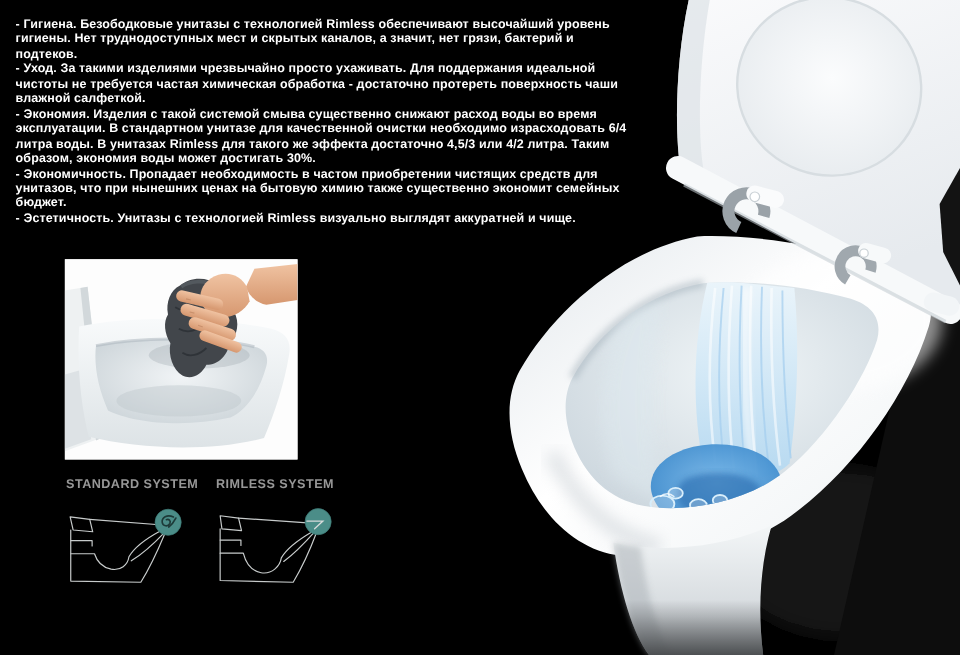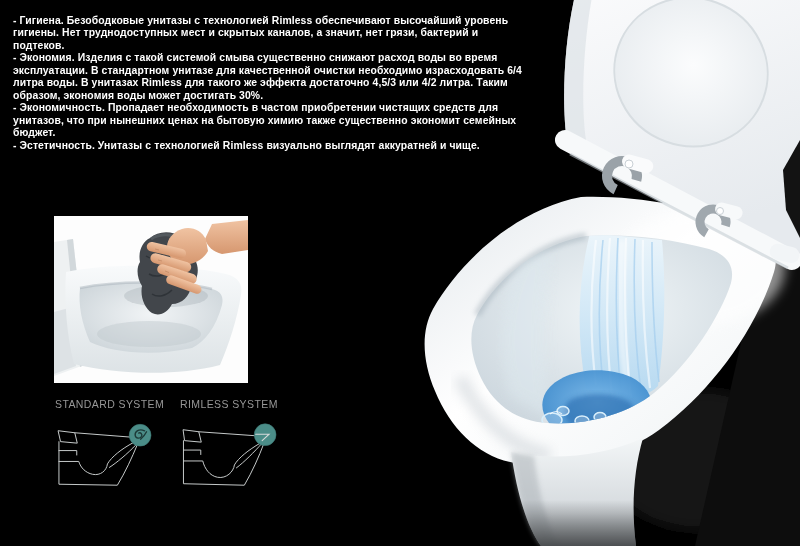--- a/index.html
+++ b/index.html
@@ -19,40 +19,41 @@
   .photo-wipe{
     position:absolute;left:54px;top:216px;width:194px;height:167px;
     background:#fdfdfd;
   }
   .photo-wipe svg{display:block;width:100%;height:100%;}
   
   .systems{position:absolute;left:54px;top:398px;display:flex;gap:28px;}
   .system{width:97px;}
   .system-label{
     color:var(--label-gray,#969696);
-    font-size:10.5px;letter-spacing:.4px;font-weight:400;
+    font-size:10.5px;letter-spacing:.4px;font-weight:700;
     white-space:nowrap;margin:0 0 12px 1px;
   }
   .system svg{display:block;width:97px;height:70px;overflow:visible;}
   .dline{stroke:var(--diagram-line,#c7cbcb);stroke-width:1;fill:none;
          stroke-linecap:round;stroke-linejoin:round;}
   .tealfill{fill:var(--accent-teal,#4b8d88);stroke:#3e7a76;stroke-width:.6;}
   .glyph-dark{stroke:#1d3a38;stroke-width:1.4;fill:none;stroke-linecap:round;}
   .glyph-light{stroke:#d6dada;stroke-width:1.1;fill:none;stroke-linecap:round;}
   
   .photo-toilet{position:absolute;left:400px;top:0;width:400px;height:546px;}
   .photo-toilet svg{display:block;width:100%;height:100%;}
 </style>
 </head>
 <body>
 
 <div class="canvas">
 
   <div class="benefits">
     <p>- Гигиена. Безободковые унитазы с технологией Rimless обеспечивают высочайший уровень гигиены. Нет труднодоступных мест и скрытых каналов, а значит, нет грязи, бактерий и подтеков.</p>
+    <p>- Уход. За такими изделиями чрезвычайно просто ухаживать.  Для поддержания идеальной чистоты не требуется частая химическая обработка - достаточно протереть поверхность чаши влажной салфеткой.</p>
     <p>- Экономия. Изделия с такой системой смыва существенно снижают расход воды во время эксплуатации. В стандартном унитазе для качественной очистки необходимо израсходовать 6/4 литра воды. В унитазах Rimless для такого же эффекта достаточно 4,5/3 или 4/2 литра. Таким образом, экономия воды может достигать 30%.</p>
     <p>- Экономичность.  Пропадает необходимость в частом приобретении чистящих средств для унитазов, что при нынешних ценах на бытовую химию также существенно экономит семейных бюджет.</p>
     <p>- Эстетичность. Унитазы с технологией Rimless визуально выглядят аккуратней и чище.</p>
   </div>
 
   <figure class="photo-wipe" style="margin:0">
     <svg viewBox="0 0 194 167" aria-hidden="true">
       <defs>
         <linearGradient id="wBowlOuter" x1="0" y1="0" x2="0" y2="1">
           <stop offset="0" stop-color="#f8fafb"></stop>

